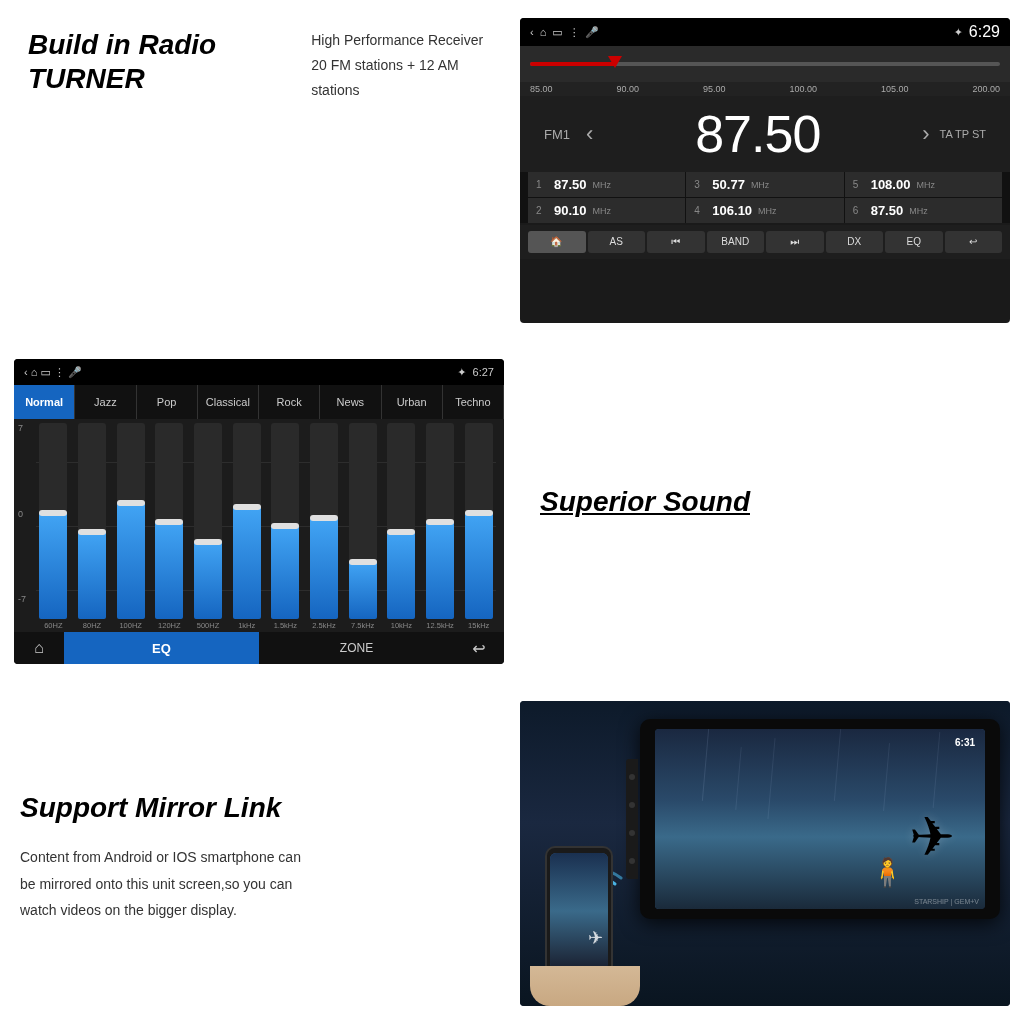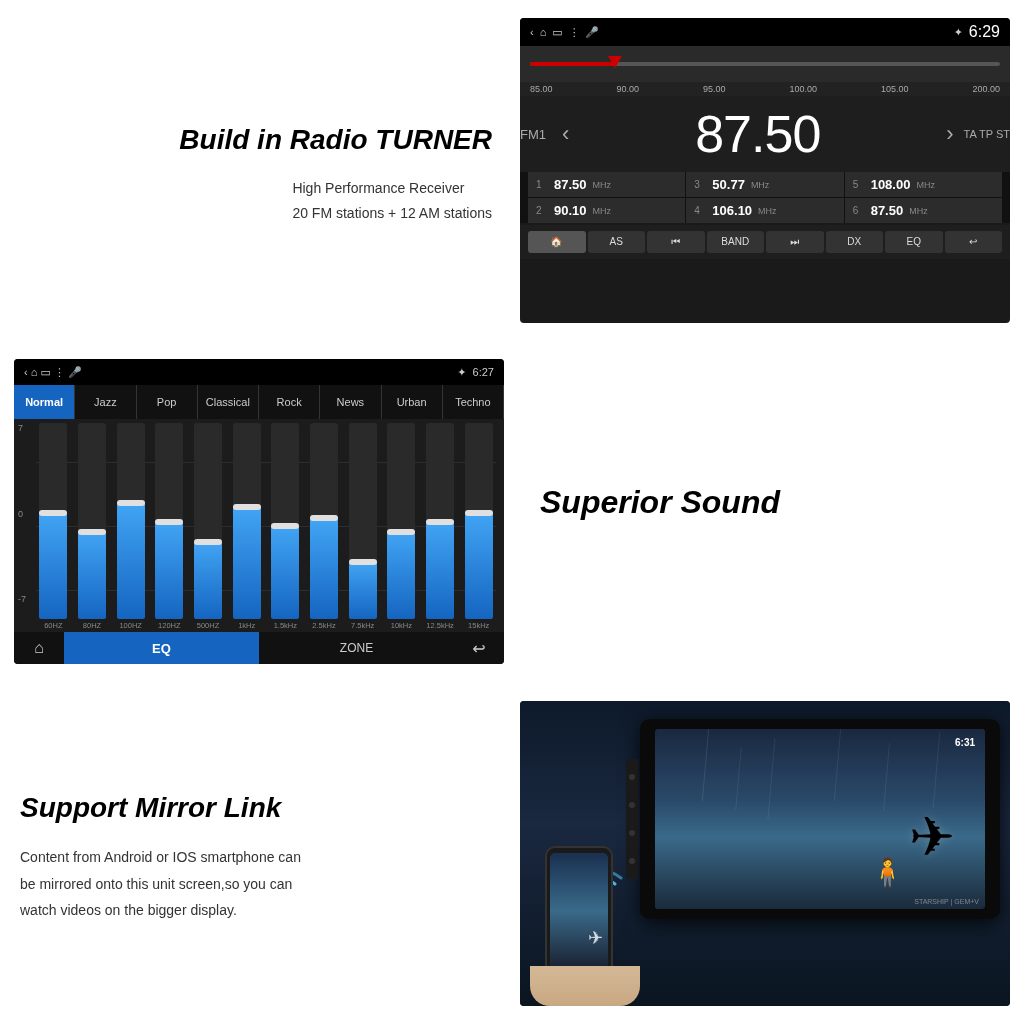--- a/index.html
+++ b/index.html
@@ -18,23 +18,21 @@
       grid-template-columns: 1fr 1fr;
       grid-template-rows: 1fr 1fr 1fr;
     }
 
     
     .section-radio-text {
       grid-column: 1;
       grid-row: 1;
       padding: 28px 20px 20px 28px;
       display: flex;
-      flex-direction: column;
-      justify-content: center;
-      align-items: flex-end;
+      justify-content: center;
     }
     .section-radio-text h2 {
       font-size: 28px;
       font-weight: 900;
       font-style: italic;
       color: #000;
       margin-bottom: 20px;
       line-height: 1.2;
     }
     .section-radio-text p {
@@ -120,21 +118,21 @@
       background: #222;
     }
     .tuner-labels span {
       font-size: 9px;
       color: #aaa;
     }
     .radio-main {
       display: flex;
       align-items: center;
       justify-content: center;
-      padding: 8px 0;
+      padding: 8px 24px;
       background: #1e1e1e;
       gap: 10px;
     }
     .radio-fm-label {
       color: #aaa;
       font-size: 13px;
       min-width: 32px;
     }
     .radio-chevron {
       color: #aaa;
@@ -369,26 +367,27 @@
     
     .section-sound-text {
       grid-column: 2;
       grid-row: 2;
       padding: 28px 20px 20px 28px;
       display: flex;
       flex-direction: column;
       justify-content: center;
     }
     .section-sound-text h2 {
-      font-size: 32px;
+      font-size: 28px;
       font-weight: 900;
       font-style: italic;
       color: #000;
       margin-bottom: 28px;
       line-height: 1.2;
+      text-decoration: underline;
     }
     .section-sound-text p {
       font-size: 14px;
       color: #333;
       line-height: 1.8;
     }
 
     
     .section-mirror-text {
       grid-column: 1;

